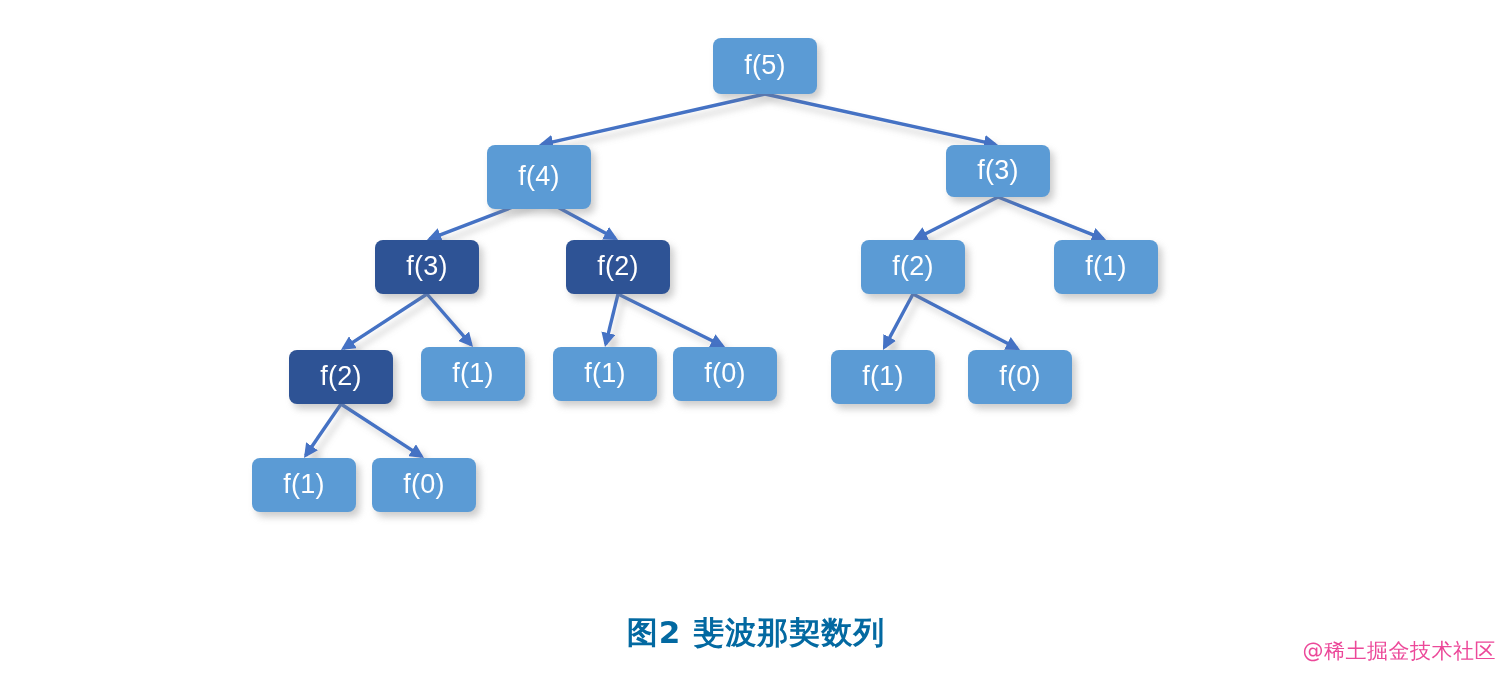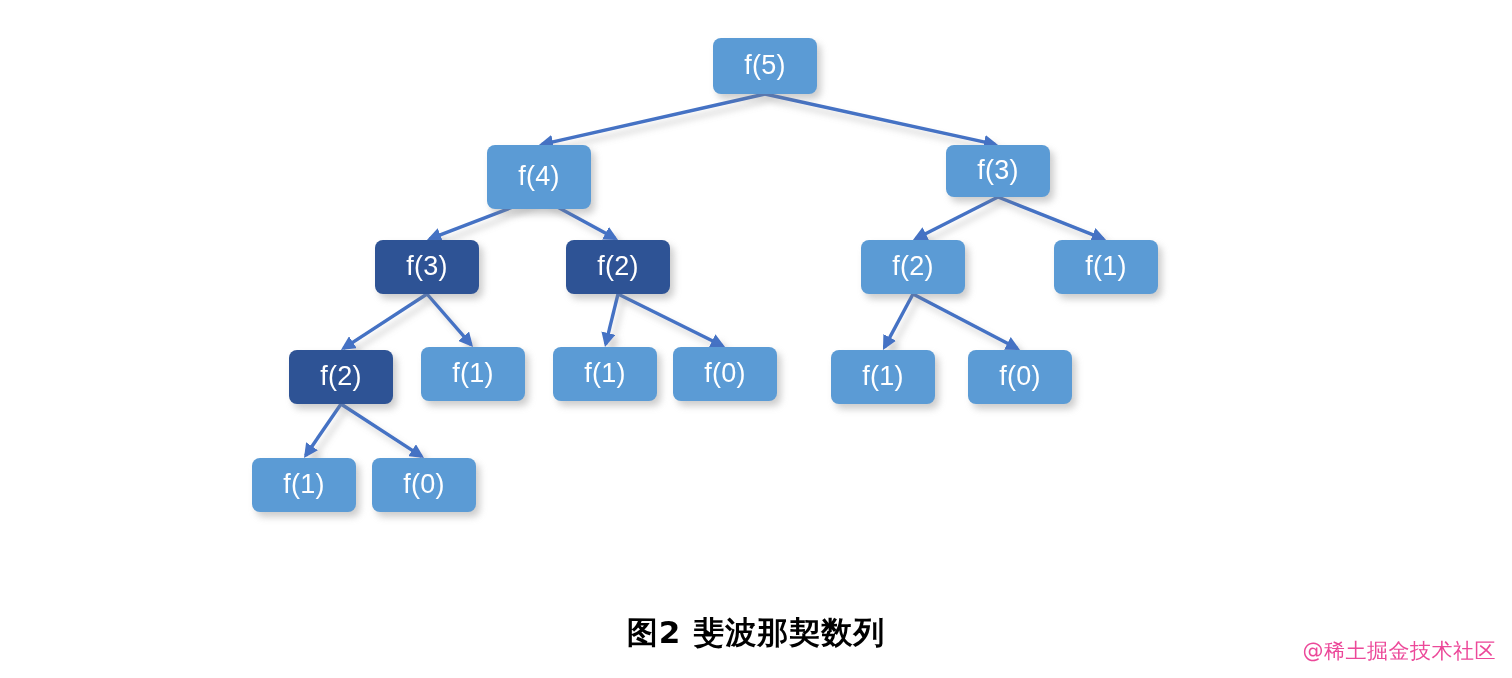--- a/index.html
+++ b/index.html
@@ -46,21 +46,21 @@
     transform: translateY(-1px);
   }
   #caption {
     position: absolute;
     left: 0;
     top: 612px;
     width: 1512px;
     text-align: center;
     font-size: 31px;
     font-weight: bold;
-    color: #000000;
+    color: #0369a1;
     font-family: "DejaVu Sans", "Liberation Sans", sans-serif;
     letter-spacing: 1px;
   }
   #watermark {
     position: absolute;
     right: 16px;
     top: 637px;
     font-size: 21px;
     color: #ec4899;
     font-family: "DejaVu Sans", "Liberation Sans", sans-serif;

